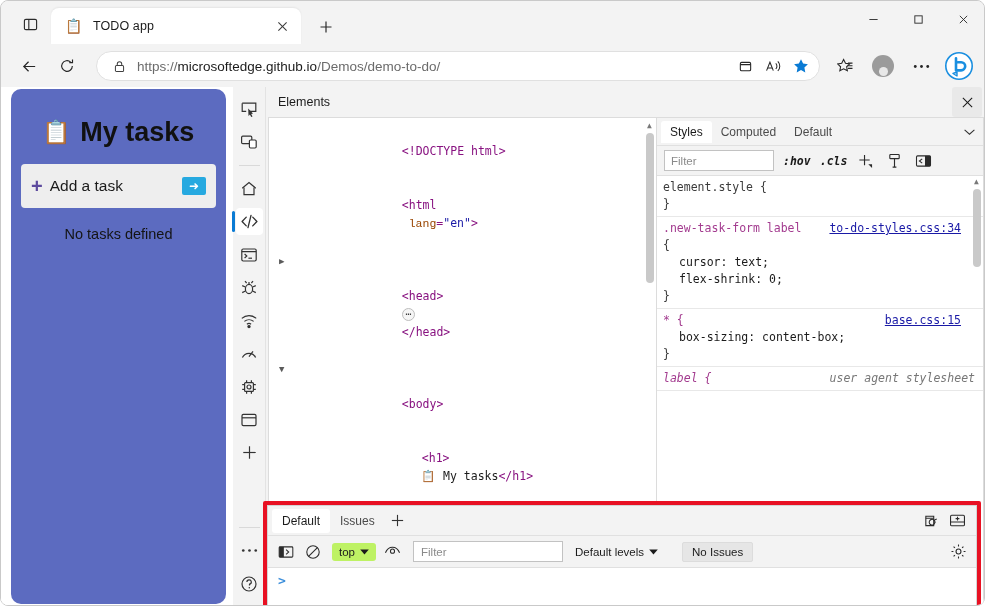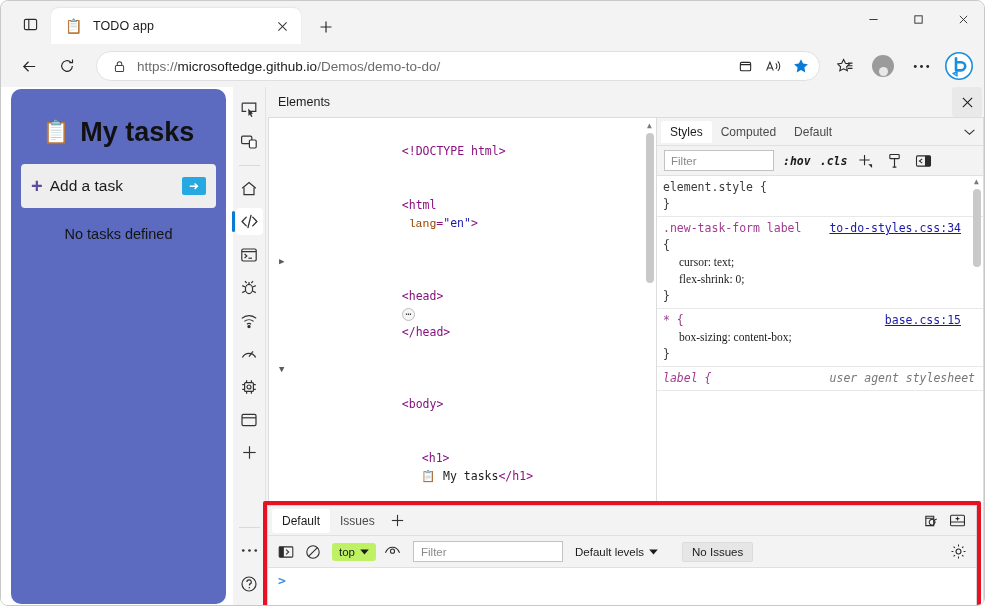--- a/index.html
+++ b/index.html
@@ -209,21 +209,21 @@
      font-size:11.5px; color:#1b1b1b; font-weight:bold;font-style:italic; }
   .st-icon { width:22px; height:22px; margin-left:7px; display:flex;
      align-items:center; justify-content:center; color:#2b2b2b; }
 
   #styles-body {
     flex:1; background:#ffffff; overflow:hidden; position:relative;
     font-family:"DejaVu Sans Mono", monospace; font-size:11.5px; line-height:17px;
   }
   .rule { padding:3px 8px 3px 6px; border-bottom:1px solid #e8e8e8; position:relative; }
   .sel { color:#a33b8f; }
-  .prop { color:#1b1b1b; padding-left:16px;font-family:Liberation Serif, serif; }
+  .prop { color:#1b1b1b; padding-left:16px; }
   .srclink { color:#1a1aa6; text-decoration:underline; position:absolute; right:22px; }
   .ua { color:#777; font-style:italic; position:absolute; right:8px; }
   .rule.ua-rule .sel { font-style:italic; }
   #styles-scrollbar { position:absolute; right:1px; top:0; width:11px; bottom:0; }
 
   
   #drawer-wrap { position:absolute; left:262px; top:414px; width:718px; height:188px; }
   #red-box { position:absolute; inset:0; border:4px solid #e81123; border-radius:2px; }
   #drawer {
     position:absolute; left:4px; top:4px; right:4px; bottom:4px;

